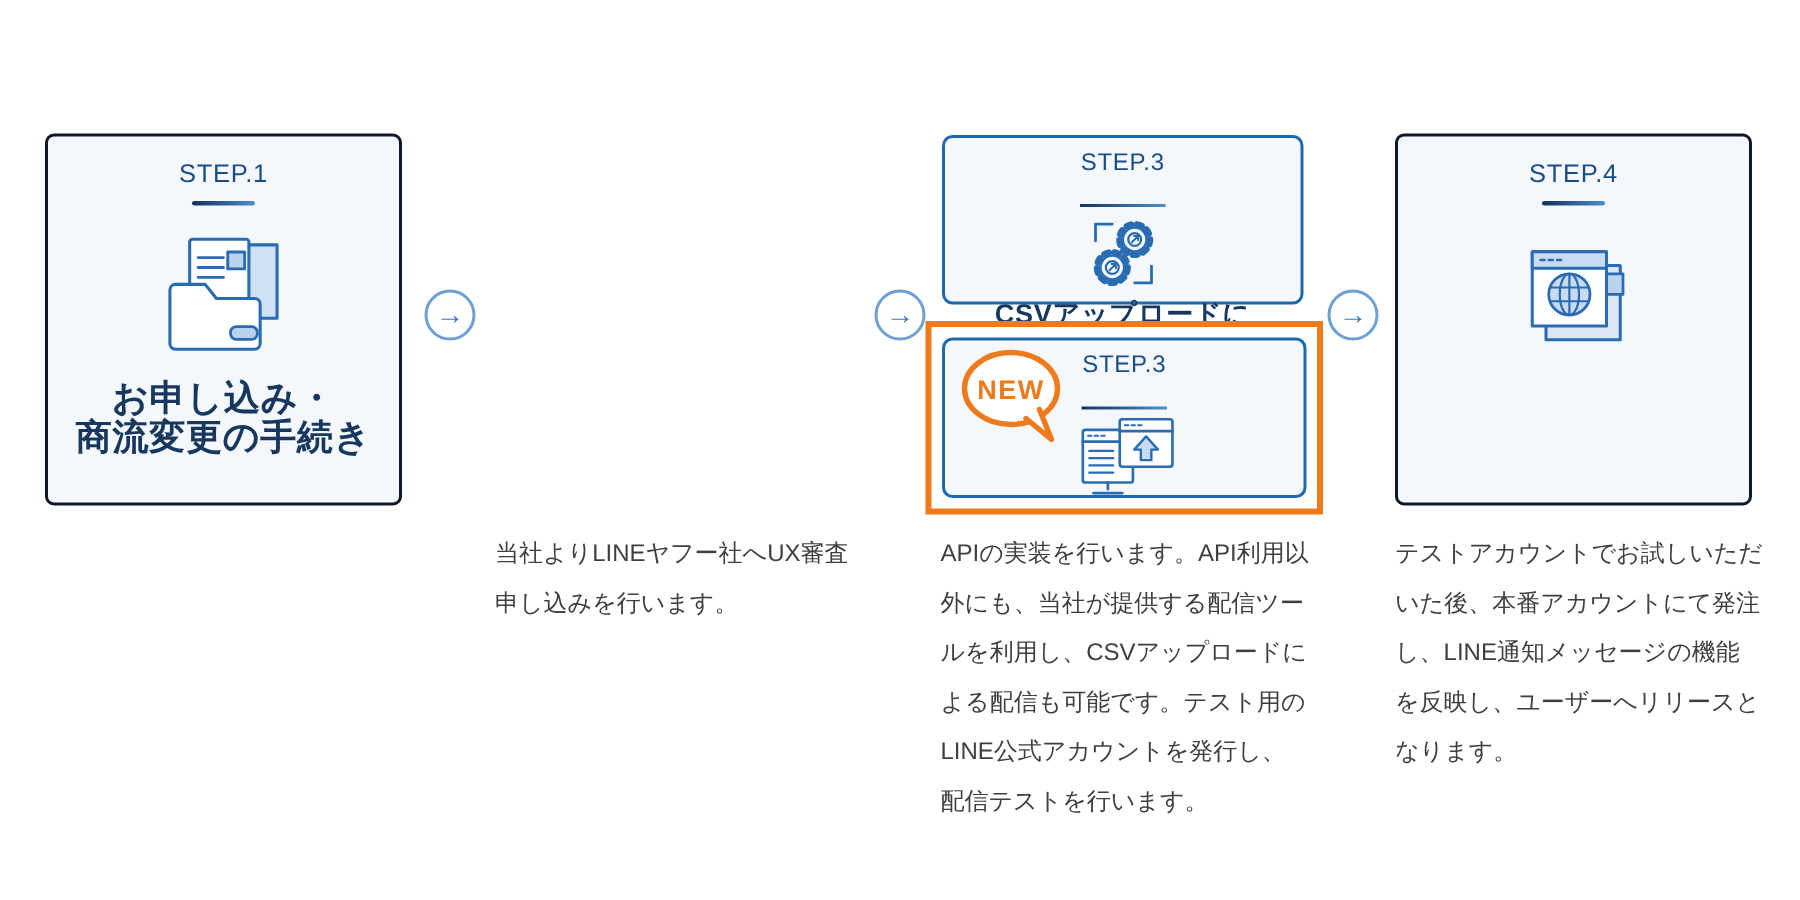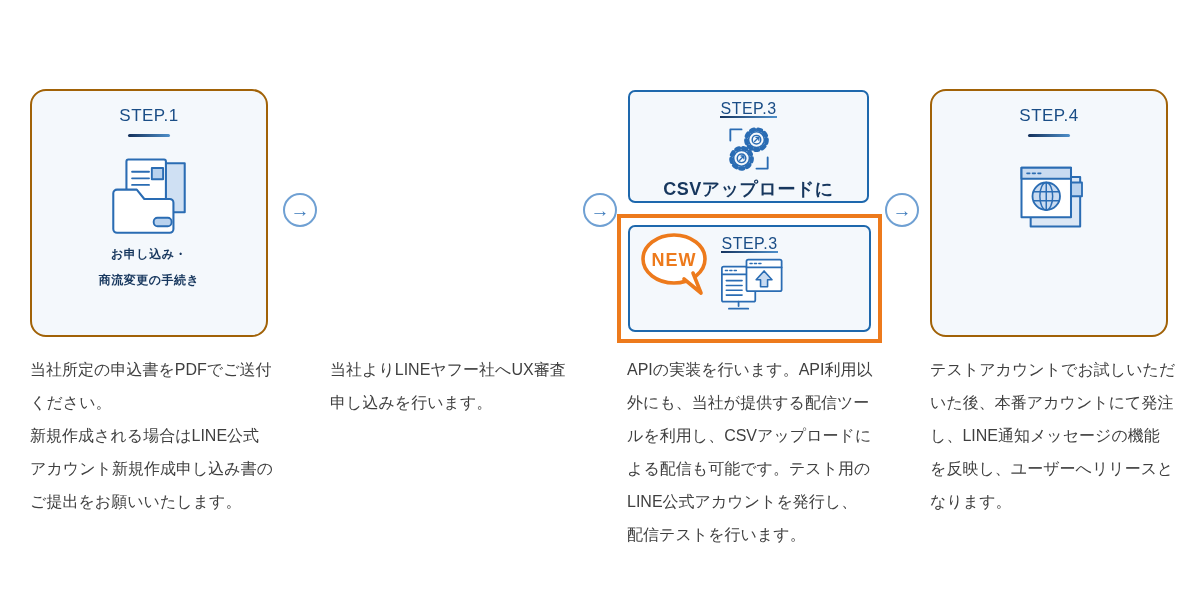--- a/index.html
+++ b/index.html
@@ -3,44 +3,44 @@
 <meta charset="utf-8">
 <style>
   html,body{margin:0;padding:0;background:#fff;}
   .canvas{
     position:relative;width:1200px;height:600px;background:#ffffff;overflow:hidden;
     font-family:"Liberation Sans","DejaVu Sans",sans-serif;
   }
   
   .card{
     position:absolute;box-sizing:border-box;background:#f4f8fc;
-    border:2px solid #a16207;border-radius:16px;
+    border:2px solid #0f172a;border-radius:6px;
   }
   .card-lg{top:89px;width:238px;height:248px;display:flex;flex-direction:column;align-items:center;}
   .step-label{
     margin-top:15px;font-size:17px;letter-spacing:.5px;color:#1a4d86;font-weight:400;
   }
   .step-underline{
     margin-top:8px;width:42px;height:3px;border-radius:2px;
     background:linear-gradient(90deg,#13305a,#4e8fca);
   }
   .card-icon{margin-top:12px;height:100px;display:flex;align-items:center;justify-content:center;}
   .card-title{
-    position:absolute;bottom:26px;left:0;right:0;margin:16px;text-align:center;
-    font-size:12px;font-weight:700;color:#17375e;line-height:26px;
+    position:absolute;bottom:26px;left:0;right:0;margin:4px;text-align:center;
+    font-size:24px;font-weight:700;color:#17375e;line-height:26px;
     letter-spacing:.5px;white-space:pre-line;
   }
   
   .card-sm{
     box-sizing:border-box;background:#f4f8fc;border:2px solid #1e68ad;border-radius:7px;
     display:flex;flex-direction:column;align-items:center;padding-top:8px;
   }
   .card-api{position:absolute;left:628px;top:90px;width:241px;height:113px;}
   .step-label-underlined{
-    font-size:16px;letter-spacing:.5px;color:#1a4d86;padding-bottom:0;
+    font-size:16px;letter-spacing:.5px;color:#1a4d86;padding-bottom:20px;
     background:linear-gradient(90deg,#16355f,#4e8fca) left bottom / 100% 2px no-repeat;
     text-align:right;
   }
   .card-icon-sm{margin-top:3px;display:flex;align-items:center;justify-content:center;}
   .card-title-sm{
     margin:auto 0 8px 0;font-size:18px;font-weight:700;color:#17375e;letter-spacing:.5px;
   }
   .highlight-wrap{
     position:absolute;left:617px;top:214px;width:265px;height:129px;box-sizing:border-box;
     border:4px solid #ed7a1c;background:#ffffff;padding:7px;
@@ -149,25 +149,20 @@
   <div class="flow-arrow" style="left:283px">
     <span>→</span>
   </div>
   <div class="flow-arrow" style="left:583px">
     <span>→</span>
   </div>
   <div class="flow-arrow" style="left:885px">
     <span>→</span>
   </div>
 
-  <p class="desc" style="left:30px">当社所定の申込書をPDFでご送付
-ください。
-新規作成される場合はLINE公式
-アカウント新規作成申し込み書の
-ご提出をお願いいたします。</p>
   <p class="desc" style="left:627px">APIの実装を行います。API利用以
 外にも、当社が提供する配信ツー
 ルを利用し、CSVアップロードに
 よる配信も可能です。テスト用の
 LINE公式アカウントを発行し、
 配信テストを行います。</p>
   <p class="desc" style="left:330px">当社よりLINEヤフー社へUX審査
 申し込みを行います。</p>
   <p class="desc" style="left:930px">テストアカウントでお試しいただ
 いた後、本番アカウントにて発注

